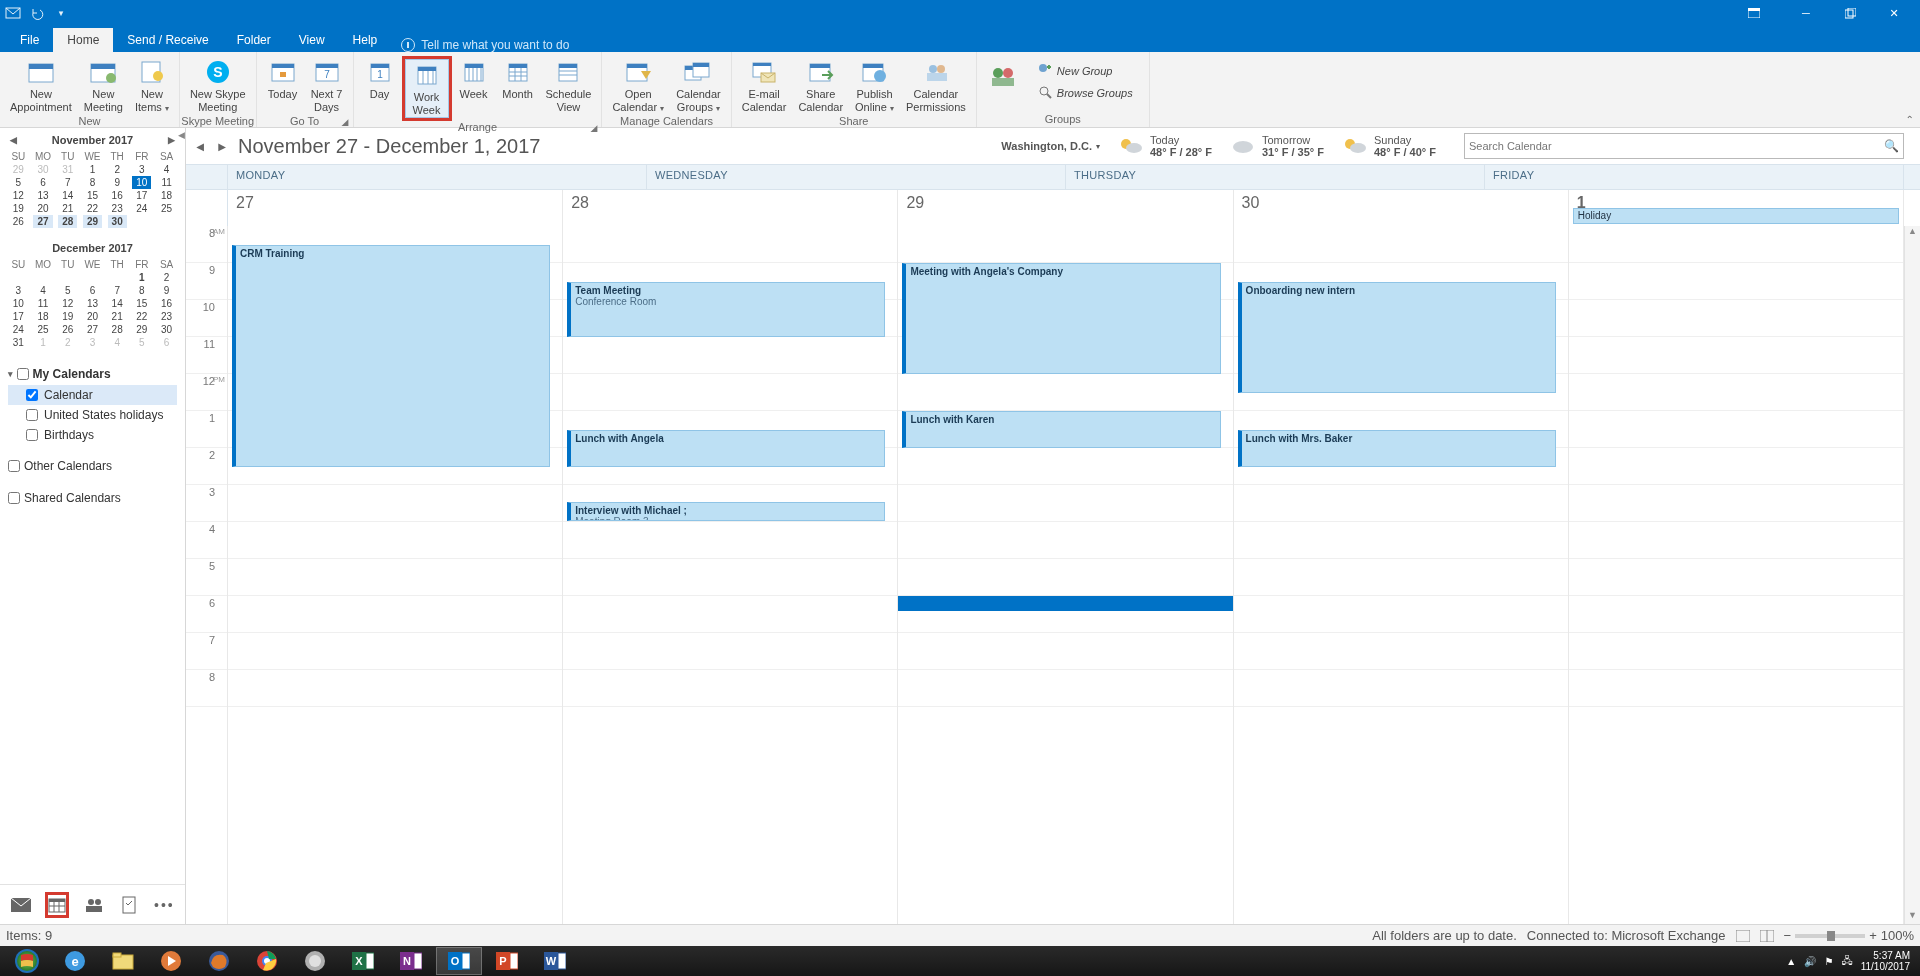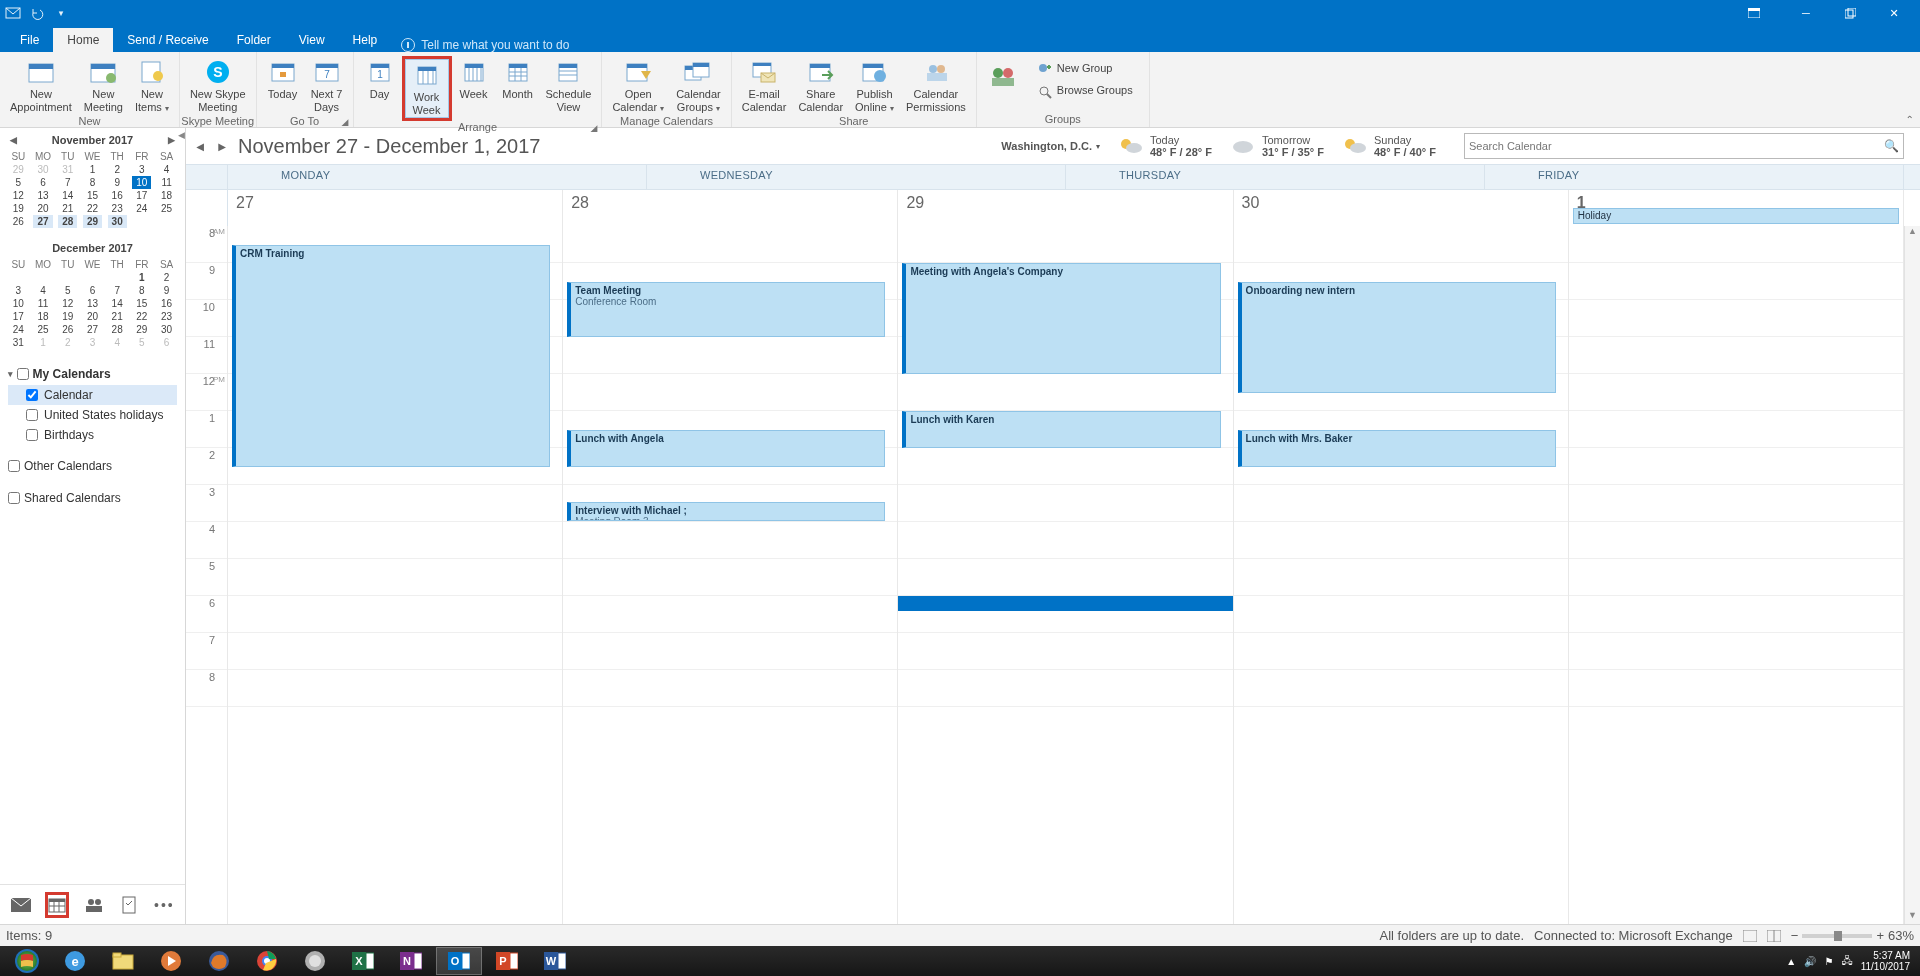--- a/index.html
+++ b/index.html
@@ -23,21 +23,21 @@
 .bulb::after { content:""; position:absolute; left:5px; top:3px; width:2px; height:6px; background:#cfe7f9; }
 
 
 .ribbon { height: 76px; background: #f3f3f3; border-bottom: 1px solid #d7d7d7; display: flex; position: relative; }
 .rgroup { border-right: 1px solid #e2e2e2; display: flex; flex-direction: column; }
 .rgroup .items { display: flex; align-items: flex-start; padding: 4px 4px 0 4px; flex: 1; }
 .rgroup .glabel { font-size: 11px; color: #666; text-align: center; padding-bottom: 2px; position: relative; }
 .rgroup .glabel .launcher { position: absolute; right: 4px; bottom: 2px; font-size: 9px; color: #777; }
 .rbtn { display: flex; flex-direction: column; align-items: center; justify-content: flex-start; padding: 2px 6px; min-width: 44px; text-align: center; font-size: 11px; color: #444; line-height: 1.15; cursor: default; }
 .rbtn .ricon { width: 32px; height: 28px; margin-bottom: 2px; display:flex; align-items:center; justify-content:center; }
-.rbtn.small { flex-direction: row; min-width: 0; padding: 2px 6px; gap: 4px; align-items:flex-start; }
+.rbtn.small { flex-direction: row; min-width: 0; padding: 2px 6px; gap: 4px; align-items:flex-end;font-style:italic; }
 .rbtn.small .ricon { width:16px; height:16px; margin:0; }
 .rbtn.selected { background: #e5eff8; border: 1px solid #a5c8e8; padding: 1px 5px; }
 .hlbox { border: 3px solid #d43a2f; padding: 0 !important; }
 .rbtn .drop { font-size: 8px; color:#666; }
 .vstack { display:flex; flex-direction:column; gap:2px; padding:4px 6px; }
 .searchpeople { width: 170px; height: 20px; border: 1px solid #b9b9b9; background:#fff; font-size: 11px; padding: 0 4px; color:#777; }
 .ribbon .collapse { position:absolute; right:6px; bottom:2px; font-size:10px; color:#666; }
 .sidebar { width: 186px; border-right:1px solid #d7d7d7; display:flex; flex-direction:column; }
 .main { flex:1; display:flex; flex-direction:column; position:relative; }
 
@@ -74,21 +74,21 @@
 .weather { margin-left:auto; display:flex; align-items:center; gap:18px; font-size:11px; color:#555; padding-right:8px; }
 .weather .loc { display:flex; align-items:center; gap:4px; }
 .weather .wday { display:flex; align-items:center; gap:6px; }
 .weather .wicon { width:26px; height:20px; }
 .searchcal { margin-left:10px; width:440px; height:22px; border:1px solid #b9b9b9; display:flex; align-items:center; padding:12px 4px; font-size:11px; color:#777; }
 .searchcal .mag { margin-left:auto; font-size:12px; color:#666; }
 
 
 .daysrow { display:flex; height:26px; background:#eaf2f8; border-top:1px solid #d8e3ec; border-bottom:1px solid #d8e3ec; }
 .timecol-h { width:42px; border-right:1px solid #d8e3ec; }
-.daycol-h { flex:1; border-right:1px solid #d8e3ec; padding:4px 8px; font-size:11px; color:#4b6d87; letter-spacing:.3px;margin-left:45px; }
+.daycol-h { flex:1; border-right:1px solid #d8e3ec; padding:4px 8px; font-size:11px; color:#4b6d87; letter-spacing:.3px; }
 
 
 .datenumrow { display:flex; height:36px; }
 .datenumrow .timecol-h { background:#fff; }
 .datenumcell { flex:1; border-right:1px solid #e8e8e8; padding:4px 8px; font-size:16px; color:#666; position:relative; }
 .datenumcell .allday { position:absolute; left:4px; right:4px; bottom:2px; height:16px; background:#bde0f4; font-size:10px; color:#234; padding:1px 4px; border:1px solid #8fc4e6; }
 
 
 .grid { display:flex; flex:1; position:relative; overflow:hidden; }
 .timecol { width:42px; border-right:1px solid #e8e8e8; }
@@ -866,21 +866,21 @@
           <rect x="0" y="0" width="14" height="12" fill="none" stroke="#888"></rect>
           <line x1="7" y1="0" x2="7" y2="12" stroke="#888"></line>
         </svg>
       </span>
     <div class="zoom">
       <span>−</span>
       <div class="track">
           <div class="thumb"></div>
         </div>
       <span>+</span>
-      <span>63%</span>
+      <span>100%</span>
     </div>
   </div>
 </div>
 
 <div class="taskbar">
   <div class="tbtn">
       <svg width="28" height="28">
         <circle cx="14" cy="14" r="12" fill="#1e6fb8"></circle>
         <circle cx="14" cy="14" r="10" fill="url(#g)"></circle>
         <defs>

